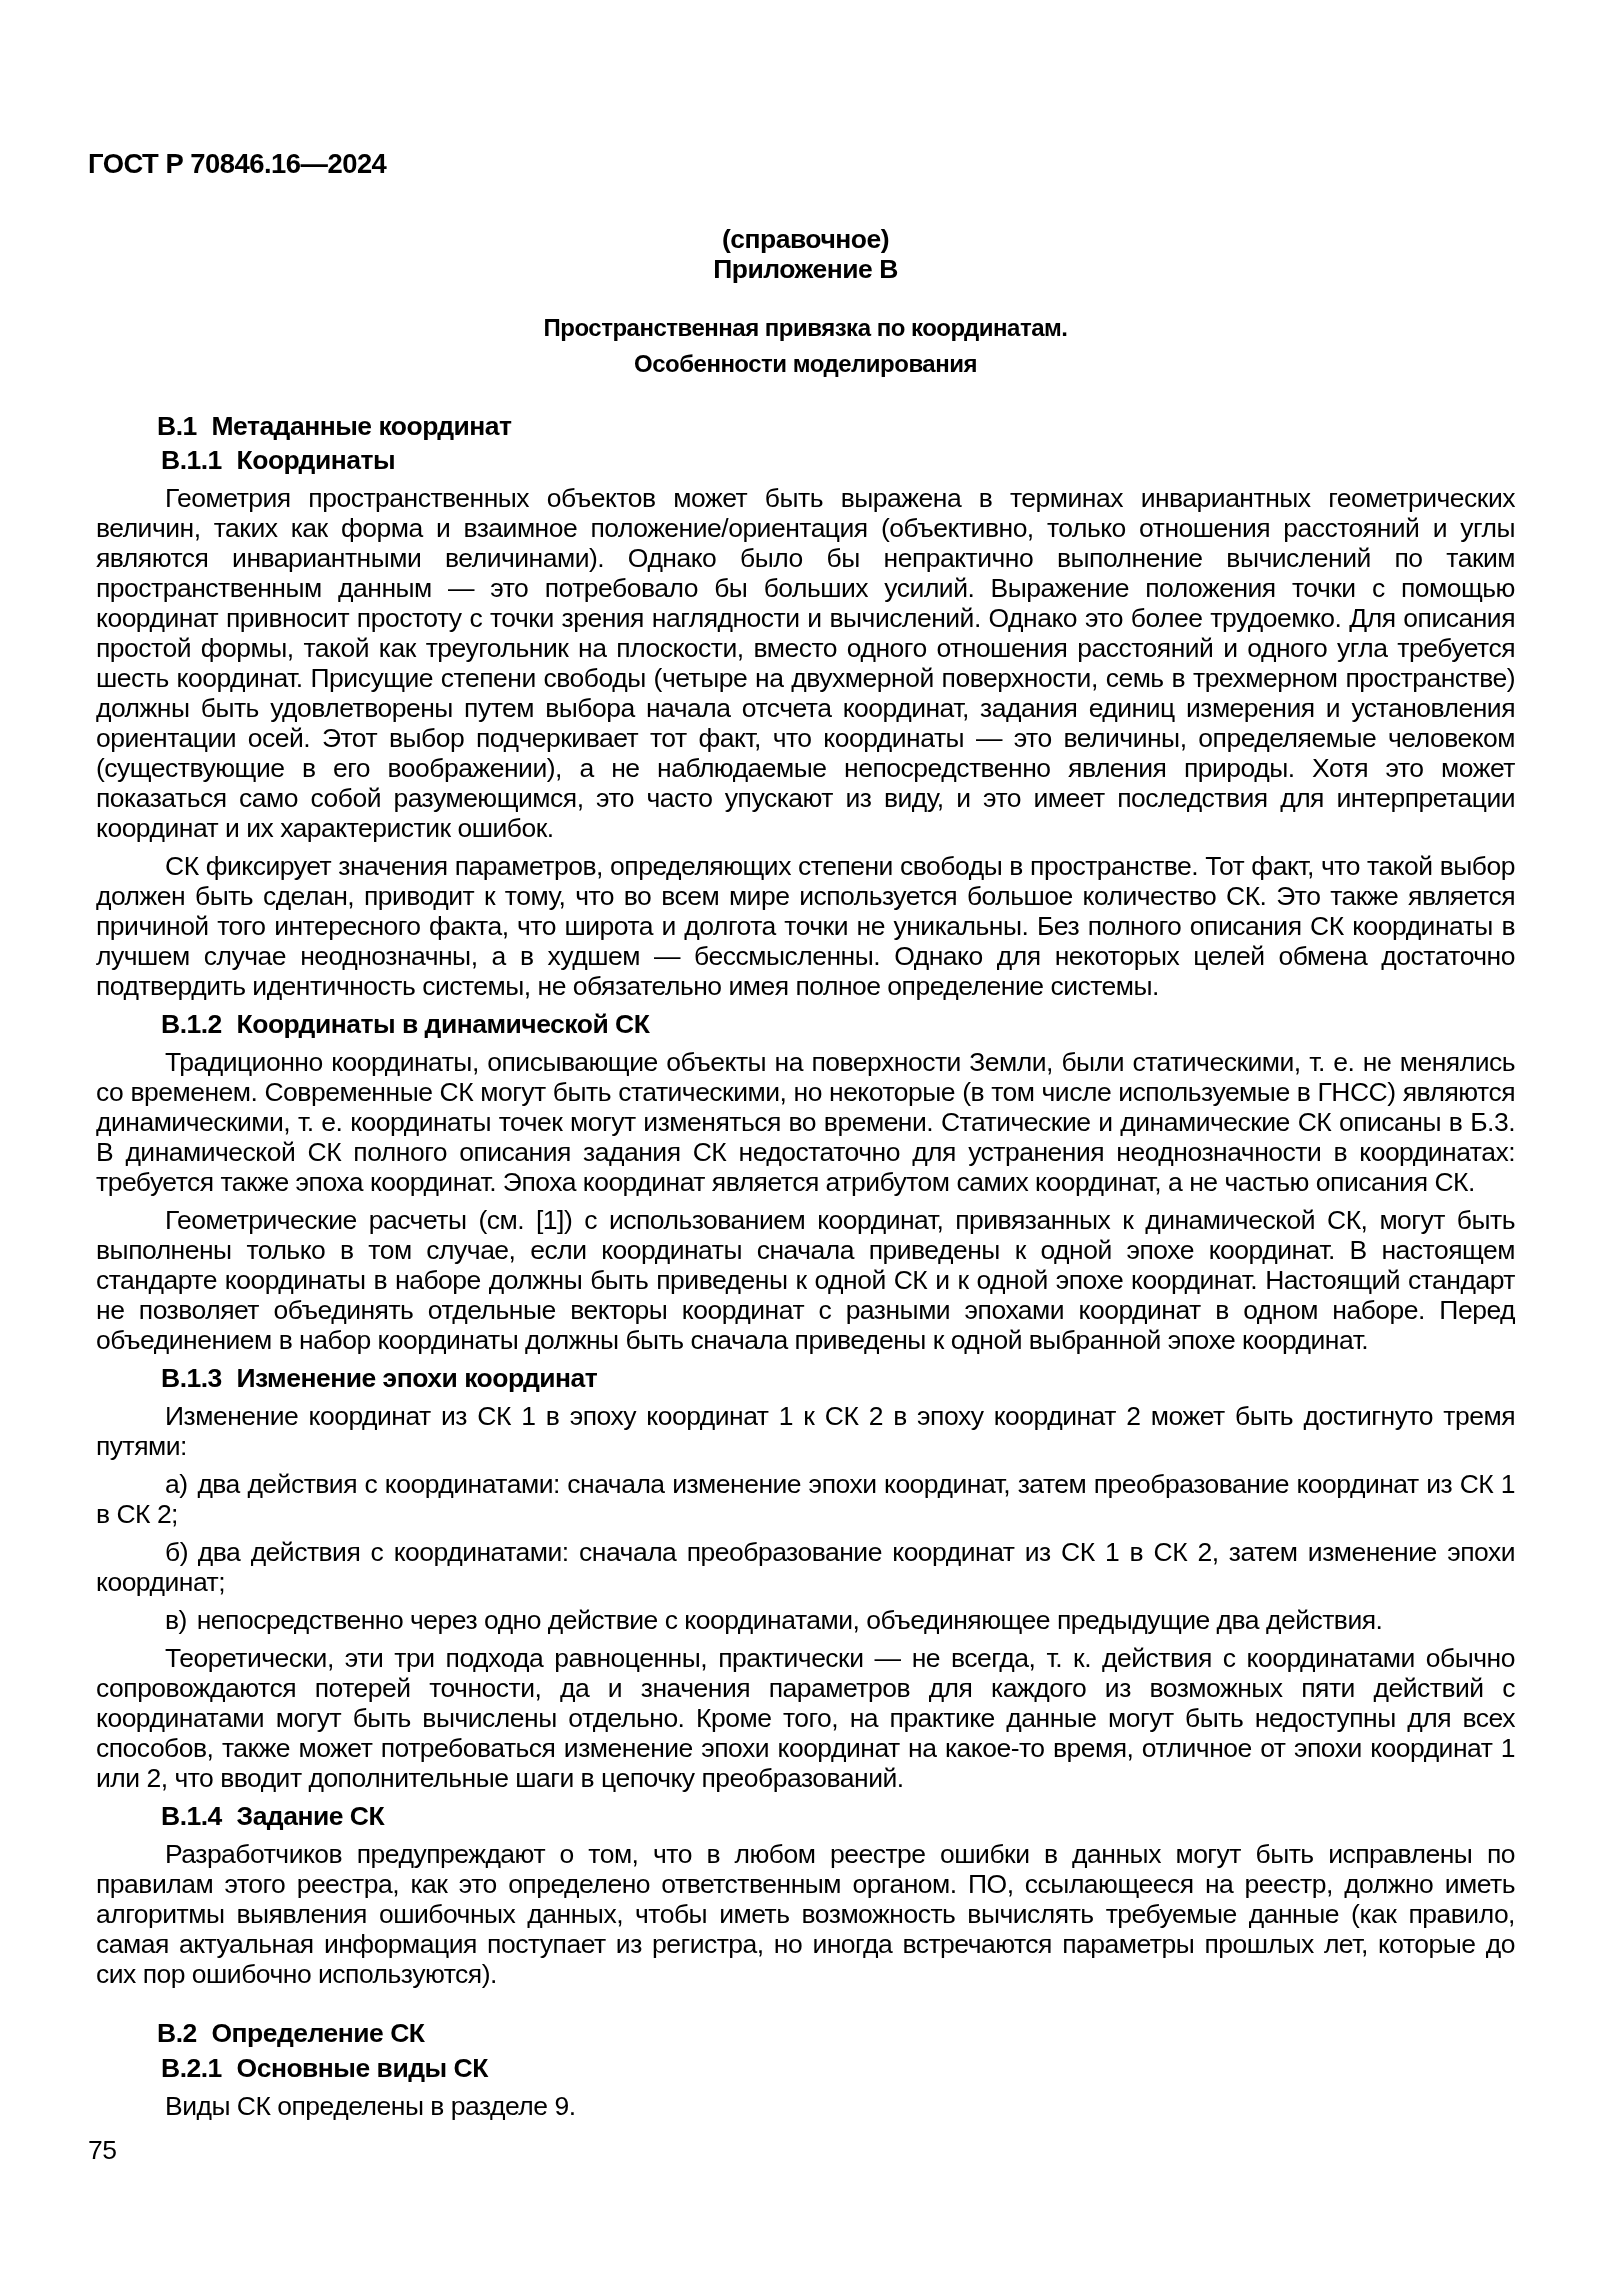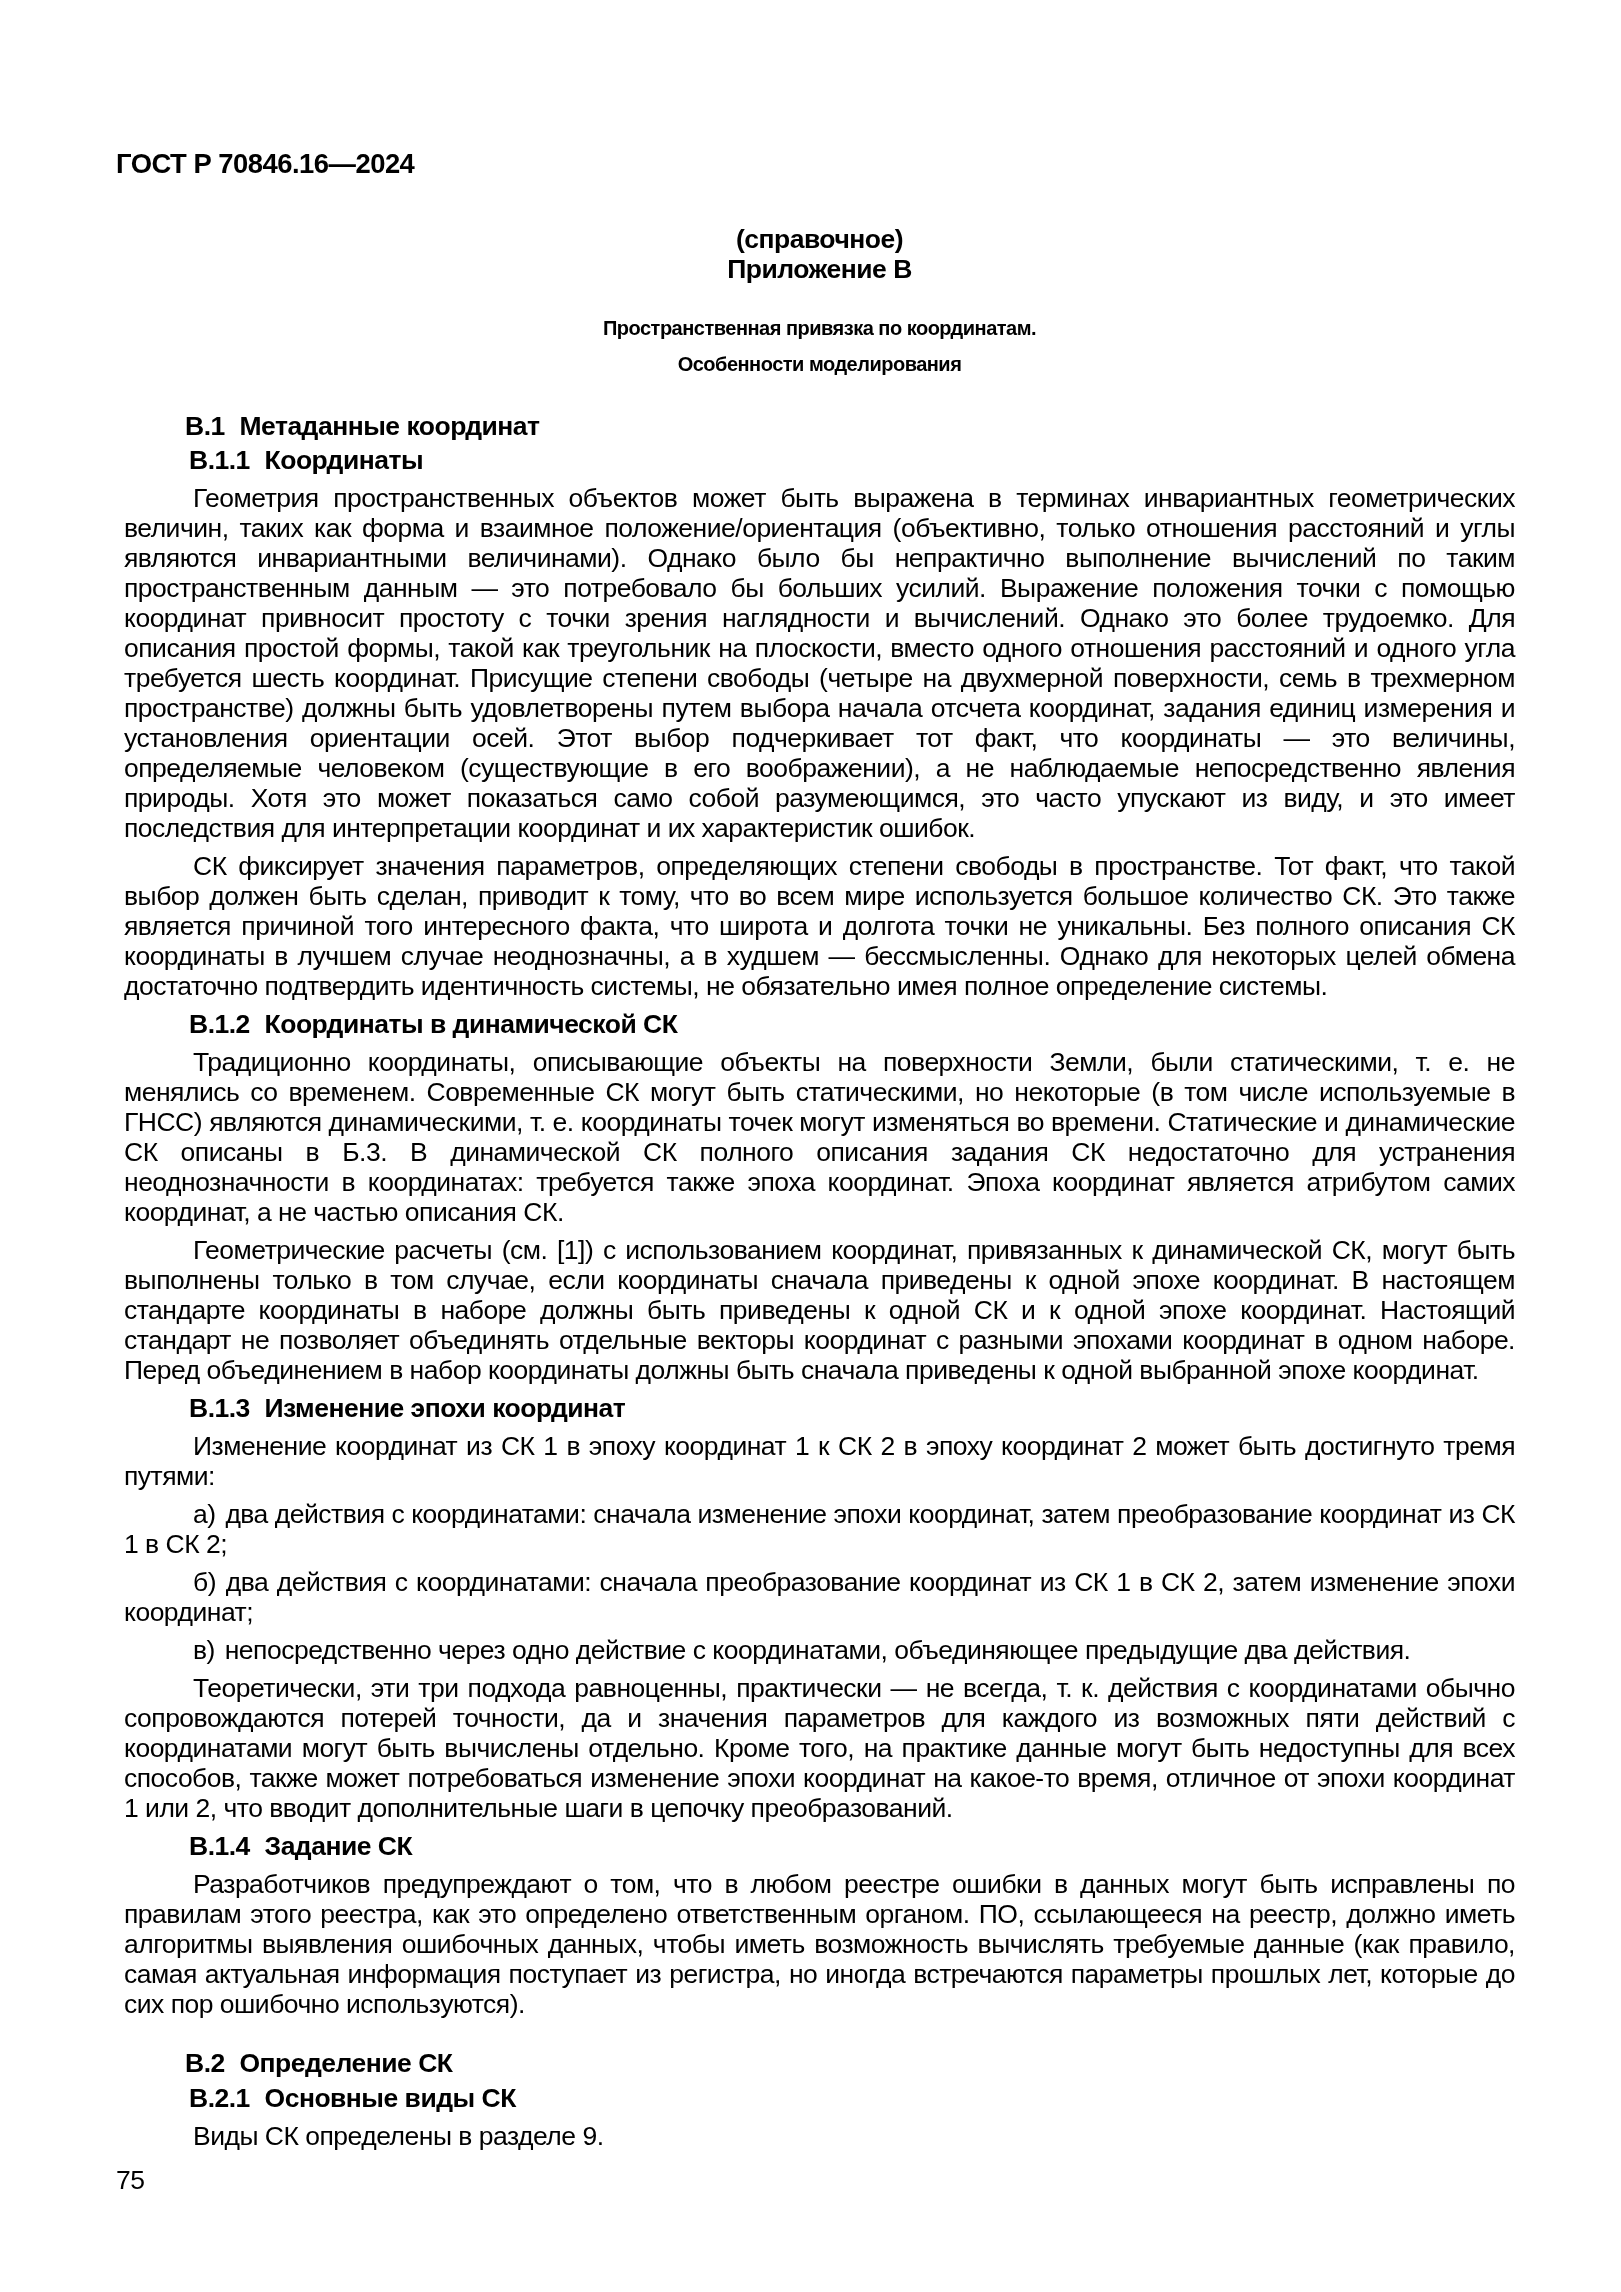--- a/index.html
+++ b/index.html
@@ -11,37 +11,37 @@
     position: relative;
     width: 1621px;
     height: 2293px;
     background: #ffffff;
     color: #000000;
     font-family: "Liberation Sans", "DejaVu Sans", sans-serif;
     font-size: 26.5px;
     line-height: 30px;
     letter-spacing: -0.5px;
     box-sizing: border-box;
-    padding: 149px 98px 0 116px;
+    padding: 149px 98px 0 88px;
     overflow: hidden;
   }
   .doc-code {
     font-weight: bold;
     font-size: 27.4px;
     margin: 0 0 45px 0;
   }
   .centered {
     text-align: center;
     font-weight: bold;
     margin: 0;
   }
   .doc-title {
     text-align: center;
     font-weight: bold;
-    font-size: 20px;
+    font-size: 24px;
     line-height: 36px;
     margin: 25.5px 0 0 0;
   }
   .h2 {
     font-weight: bold;
     margin: 29px 0 4.9px 0;
     text-indent: 69px;
   }
   .h3 {
     font-weight: bold;

